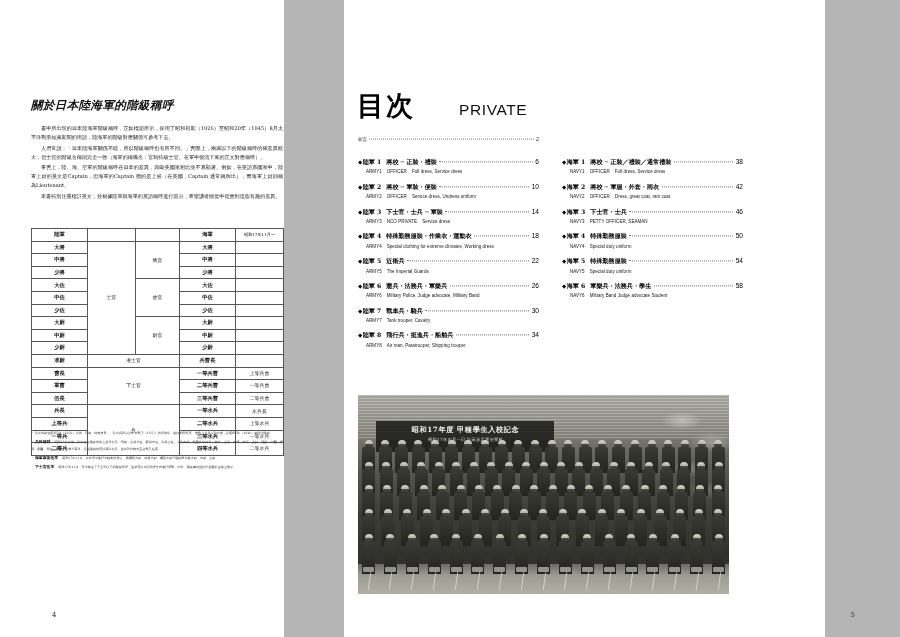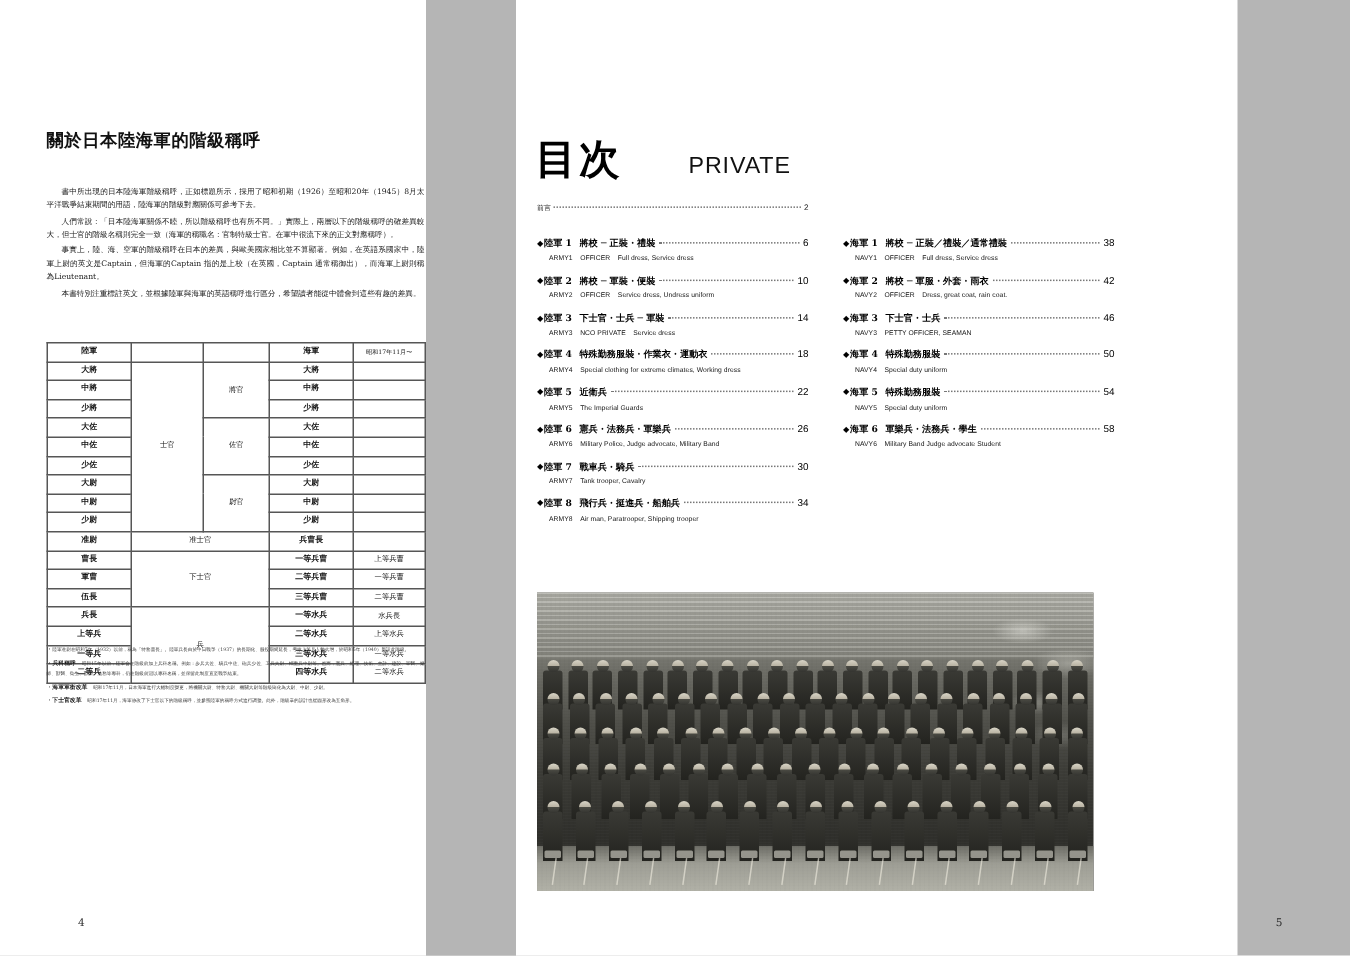--- a/index.html
+++ b/index.html
@@ -12,24 +12,25 @@
   }
   .spread{position:absolute;inset:0;display:flex;}
   .page{background:#ffffff;height:637px;position:relative;box-sizing:border-box;}
   .page-left{width:284px;}
   .gutter{width:60px;background:#b5b5b5;}
   .page-right{width:481px;text-decoration:underline;}
 
   
   .lp-inner{position:absolute;left:31px;top:0;width:224px;height:637px;}
   .lp-title{
-    position:absolute;top:86px;left:0;
+    position:absolute;top:98px;left:0;
     font-family:"DejaVu Serif","Liberation Serif",serif;
     font-weight:bold;font-size:11.5px;letter-spacing:.4px;color:#111;
     white-space:nowrap;
+    font-style:italic;
   }
   .lp-body{
     position:absolute;top:124px;left:0;width:252px;
     font-family:"DejaVu Serif","Liberation Serif",serif;
     font-size:5.1px;line-height:1.78;color:#1a1a1a;text-align:justify;
   }
   .lp-body p{margin:0 0 1.5px 0;text-indent:10px;}
 
   
   .rank-table{
@@ -497,20 +498,24 @@
               </div>
               <div class="toc-line2"><span class="code">NAVY6</span><span>Military Band Judge advocate Student</span></div>
             </div>
           </div>
       </div>
 
       <div class="photo">
         <div class="sky"></div>
         <div class="bldg"></div>
         <div class="foliage"></div>
+        <div class="banner">
+          <div class="b1">昭和17年度 甲種學生入校記念</div>
+          <div class="b2">昭和17年四月一日 陸軍步兵通信學校</div>
+        </div>
         <div class="rows" id="photo-rows">
             <div class="prow" style="top:0px;z-index:1">
               <div class="fig" style="height:26px"></div>
               <div class="fig" style="height:26px"></div>
               <div class="fig" style="height:26px"></div>
               <div class="fig" style="height:26px"></div>
               <div class="fig" style="height:26px"></div>
               <div class="fig" style="height:26px"></div>
               <div class="fig" style="height:26px"></div>
               <div class="fig" style="height:26px"></div>

